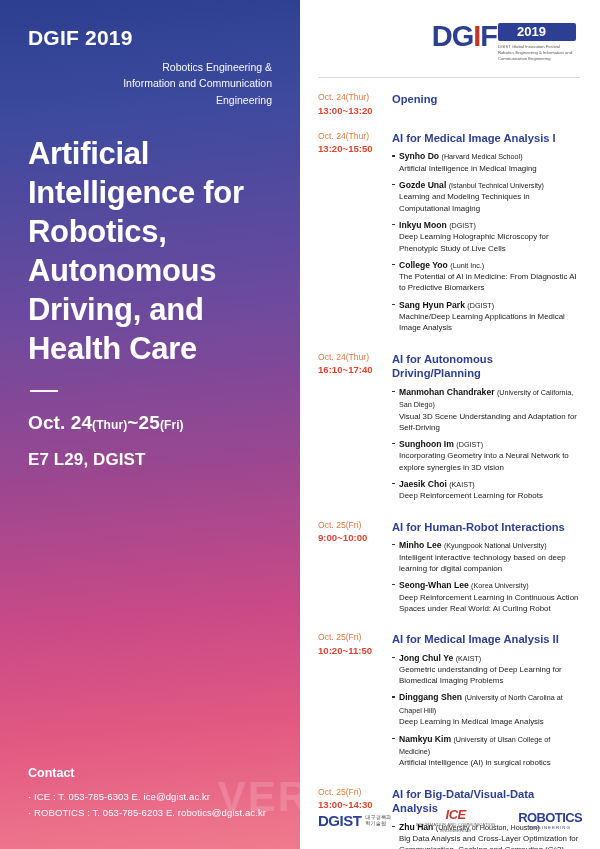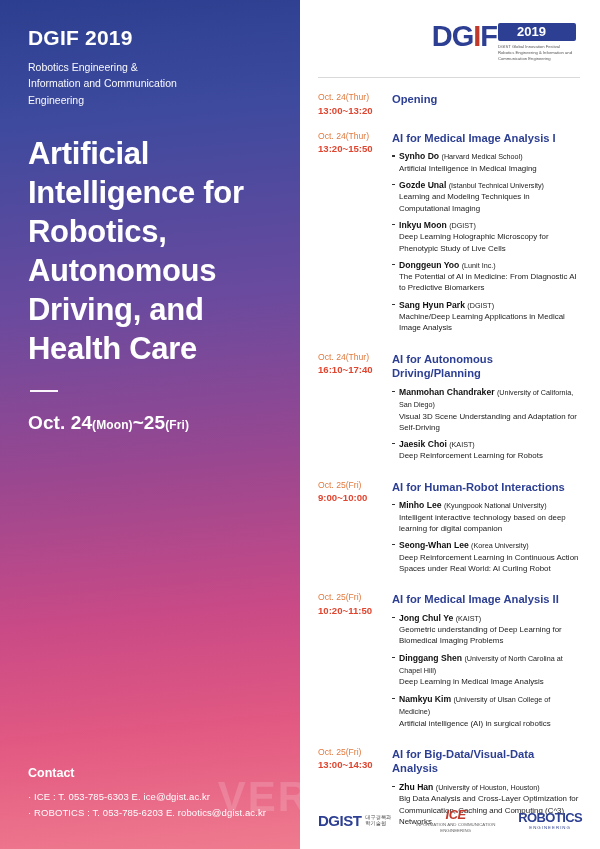--- a/index.html
+++ b/index.html
@@ -32,20 +32,21 @@
     font-weight: bold;
     letter-spacing: .2px;
     margin-bottom: 9px;
   }
   .brand-sub {
     font-size: 10.5px;
     line-height: 1.55;
     font-weight: normal;
     opacity: .97;
     margin-bottom: 26px;
+    text-align: right;
   }
   .main-title {
     font-size: 31px;
     line-height: 1.26;
     font-weight: bold;
     letter-spacing: -0.3px;
   }
   .rule {
     width: 28px; height: 2px;
     background: #fff;
@@ -261,22 +262,23 @@
 <div class="poster">
 
   <div class="left">
     <div class="brand-title">DGIF 2019</div>
     <div class="brand-sub" style="white-space:pre-line;">Robotics Engineering &amp;
 Information and Communication
 Engineering</div>
     <div class="main-title">Artificial Intelligence for Robotics, Autonomous Driving, and Health Care</div>
     <div class="rule"></div>
     <div class="date-line">
-      <span>Oct. 24</span><span class="small">(Moon)</span><span>~25</span><span class="small">(Fri)</span>
-    </div>
+      <span>Oct. 24</span><span class="small">(Thur)</span><span>~25</span><span class="small">(Fri)</span>
+    </div>
+    <div class="venue-line">E7 L29, DGIST</div>
 
     <div class="watermark">VER</div>
 
     <div class="contact-block">
       <div class="contact-title">Contact</div>
       <div class="contact-line">· ICE : T. 053-785-6303  E. ice@dgist.ac.kr</div>
       <div class="contact-line">· ROBOTICS : T. 053-785-6203  E. robotics@dgist.ac.kr</div>
     </div>
   </div>
 
@@ -318,40 +320,44 @@
         </div>
         <div class="talk">
           <div class="speaker"><span>Gozde Unal</span> <span class="affil">(Istanbul Technical University)</span></div>
           <div class="talk-title">Learning and Modeling Techniques in Computational Imaging</div>
         </div>
         <div class="talk">
           <div class="speaker"><span>Inkyu Moon</span> <span class="affil">(DGIST)</span></div>
           <div class="talk-title">Deep Learning Holographic Microscopy for Phenotypic Study of Live Cells</div>
         </div>
         <div class="talk">
-          <div class="speaker"><span>Donggeun Yoo</span> <span class="affil">(Lunit Inc.)</span></div>
+          <div class="speaker"><span>College Yoo</span> <span class="affil">(Lunit Inc.)</span></div>
           <div class="talk-title">The Potential of AI in Medicine: From Diagnostic AI to Predictive Biomarkers</div>
         </div>
         <div class="talk">
           <div class="speaker"><span>Sang Hyun Park</span> <span class="affil">(DGIST)</span></div>
           <div class="talk-title">Machine/Deep Learning Applications in Medical Image Analysis</div>
         </div>
       </div>
     </div>
 
     <div class="session">
       <div class="time-col">
         <div class="time-date">Oct. 24(Thur)</div>
         <div class="time-range">16:10~17:40</div>
       </div>
       <div class="content-col">
         <div class="session-title">AI for Autonomous Driving/Planning</div>
         <div class="talk">
           <div class="speaker"><span>Manmohan Chandraker</span> <span class="affil">(University of California, San Diego)</span></div>
           <div class="talk-title">Visual 3D Scene Understanding and Adaptation for Self-Driving</div>
+        </div>
+        <div class="talk">
+          <div class="speaker"><span>Sunghoon Im</span> <span class="affil">(DGIST)</span></div>
+          <div class="talk-title">Incorporating Geometry into a Neural Network to explore synergies in 3D vision</div>
         </div>
         <div class="talk">
           <div class="speaker"><span>Jaesik Choi</span> <span class="affil">(KAIST)</span></div>
           <div class="talk-title">Deep Reinforcement Learning for Robots</div>
         </div>
       </div>
     </div>
 
     <div class="session">
       <div class="time-col">

